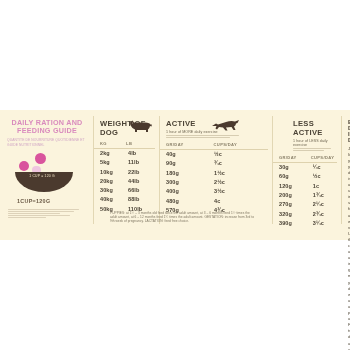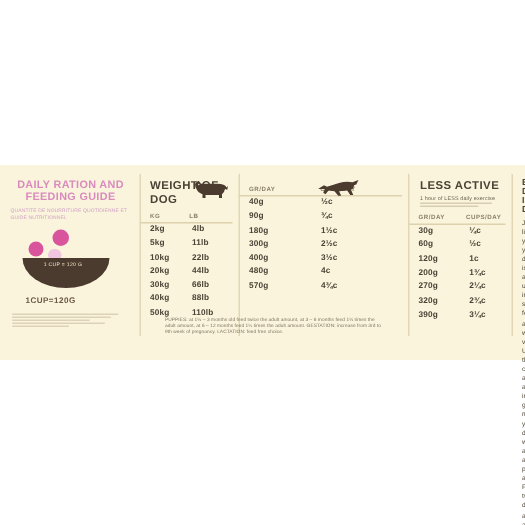--- a/index.html
+++ b/index.html
@@ -142,20 +142,28 @@
     </div>
   </div>
 
   <div class="col" id="col3">
     <div class="vline"></div>
 
     <svg id="dog-run" viewBox="0 0 60 26">
       <path fill="#4b3a2e" d="M2 14 L10 9 L14 11 L30 6 Q40 3 48 5 L56 2 L53 8 L50 9 Q50 13 46 15 L49 22 L45 22 L41 16 L30 17 L33 23 L29 23 L24 17 L16 16 L12 21 L9 19 L11 14 Z"></path>
     </svg>
 
+    <div style="padding-left:7px;">
+      <div class="col-head">ACTIVE</div>
+      <div class="col-sub">1 hour of MORE daily exercise</div>
+      <div style="margin-top:1.5px;width:72%;">
+        <span class="micro w96"></span>
+          <span class="micro w84"></span>
+      </div>
+    </div>
 
     <div class="sub-head-row" style="margin-right:4px;">
       <div class="sub-head c-gr">GR/DAY</div>
       <div class="sub-head c-cup">CUPS/DAY</div>
     </div>
 
     <div>
       <div class="row">
           <div class="cell c-gr">40g</div>
           <div class="cell c-cup">½c</div>
@@ -183,21 +191,21 @@
       <div class="row">
           <div class="cell c-gr">570g</div>
           <div class="cell c-cup">4¾c</div>
         </div>
     </div>
   </div>
 
   <div class="col" id="col4">
     <div class="vline"></div>
 
-    <div style="padding-left:8px;">
+    <div style="padding-left:21px;">
       <div class="col-head">LESS ACTIVE</div>
       <div class="col-sub">1 hour of LESS daily exercise</div>
       <div style="margin-top:1.5px;width:82%;">
         <span class="micro w96"></span>
           <span class="micro w78"></span>
       </div>
     </div>
 
     <div class="sub-head-row" style="margin-right:4px;">
       <div class="sub-head c-gr">GR/DAY</div>

